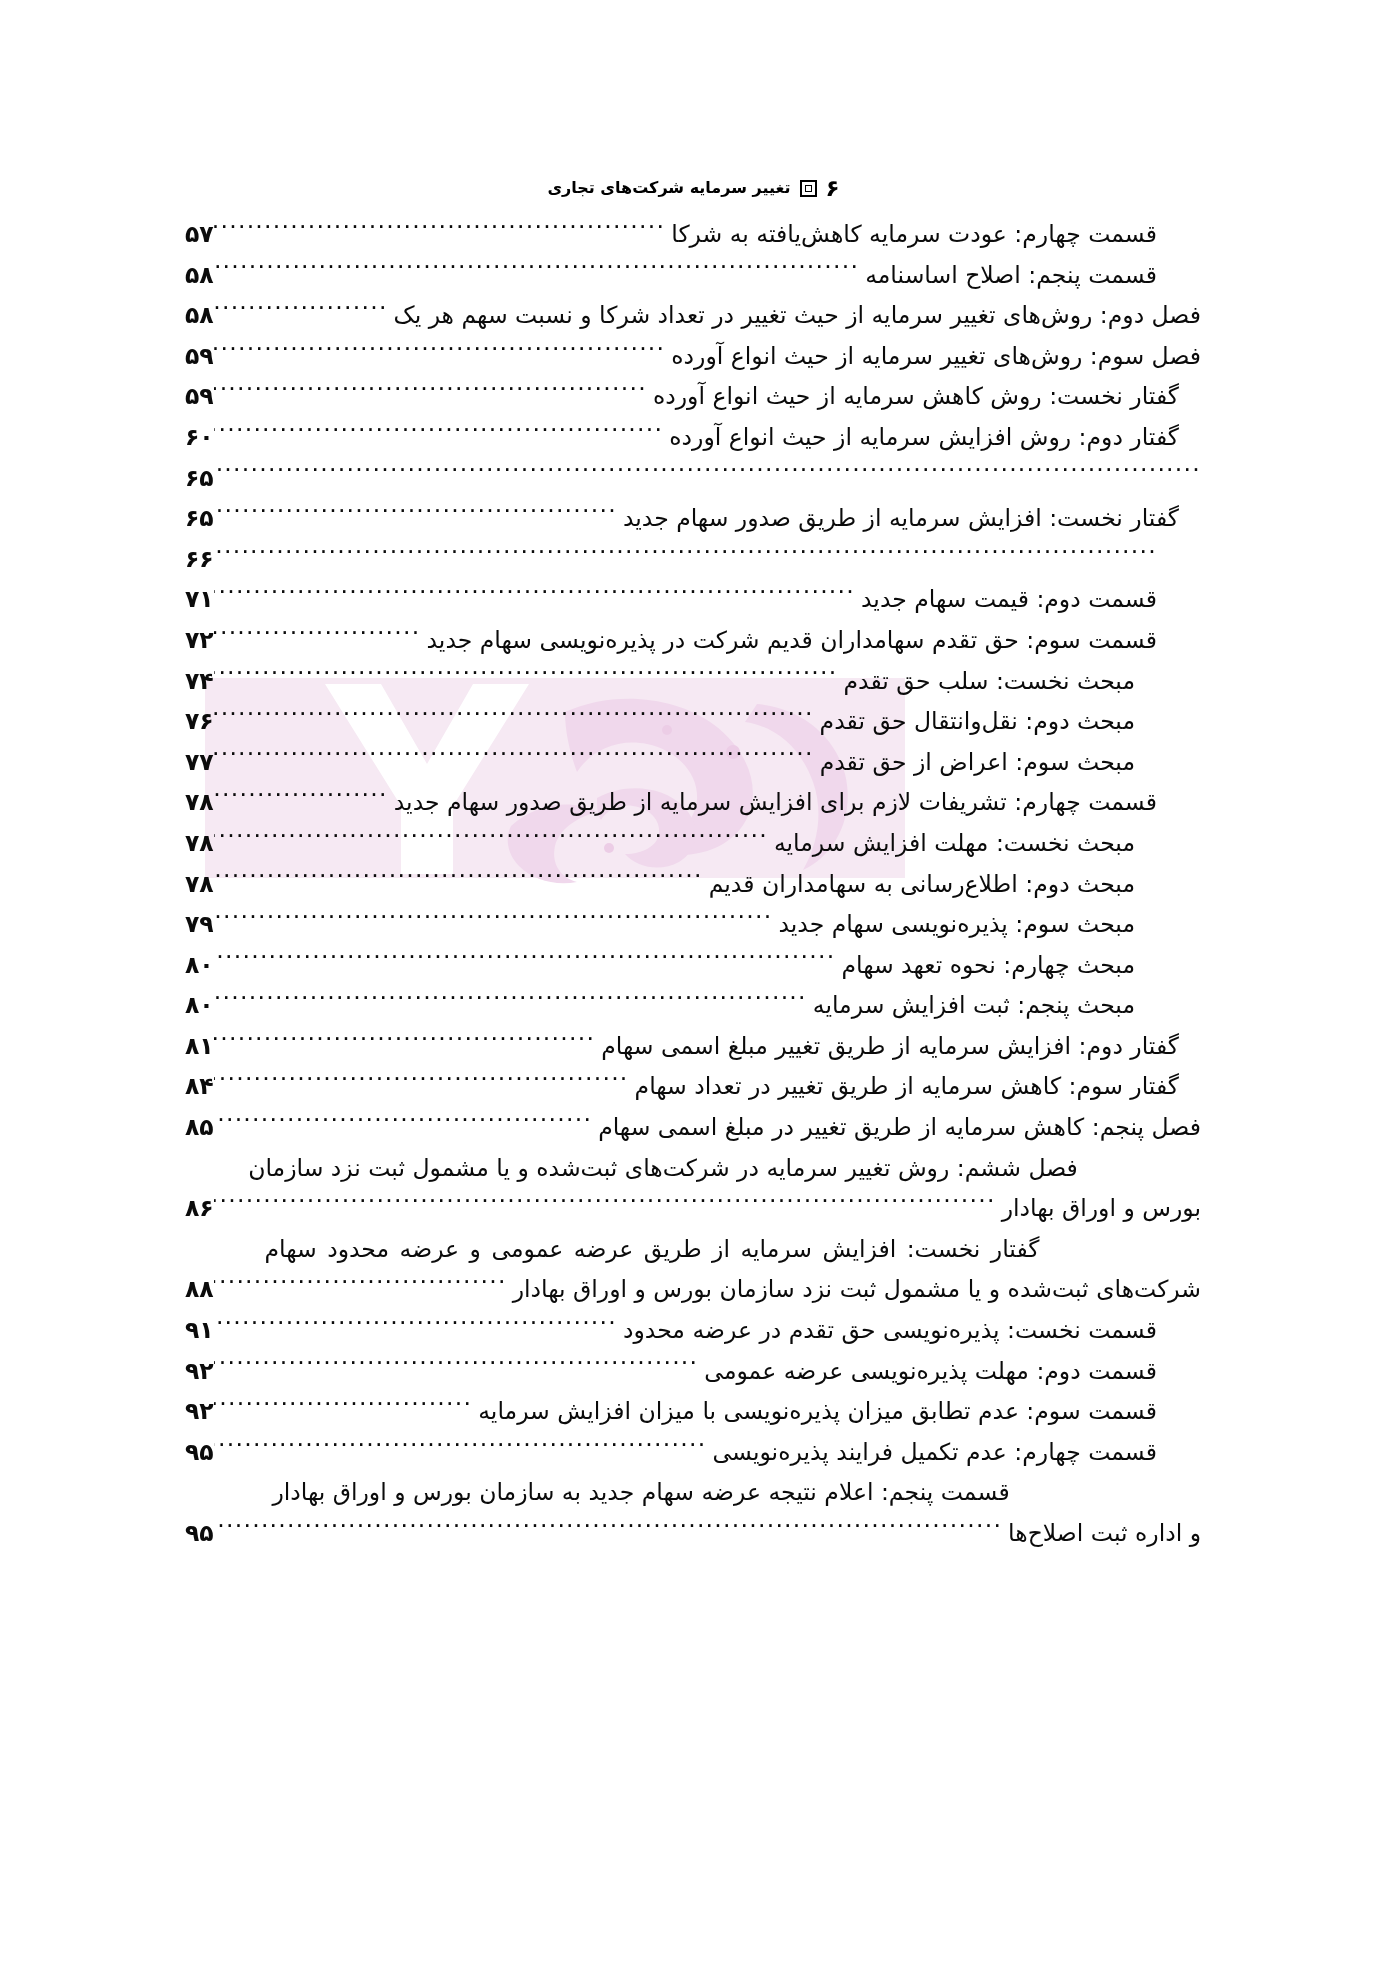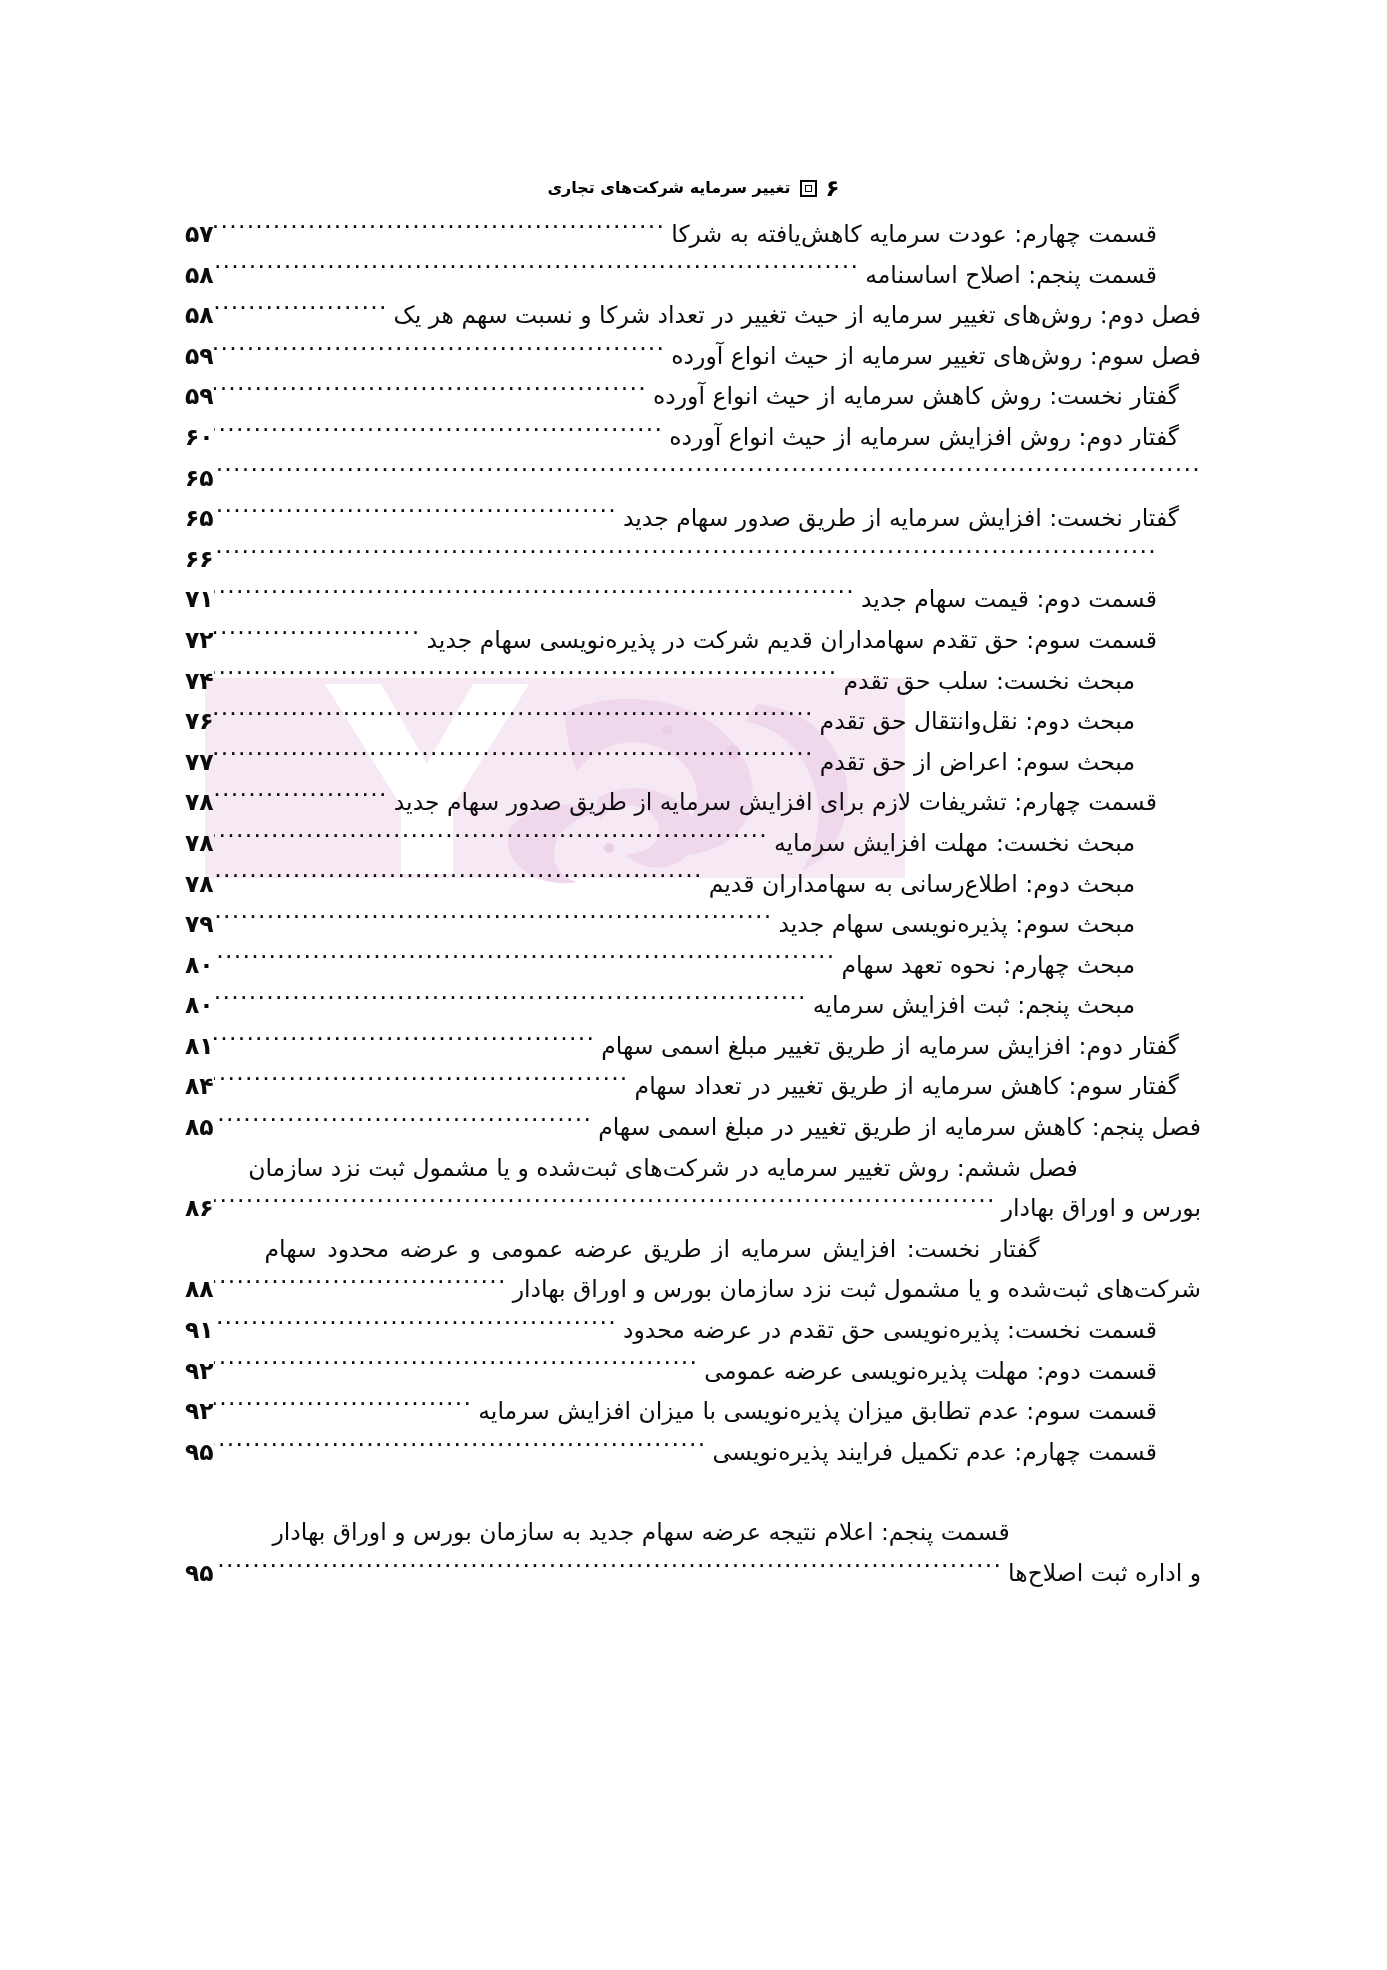--- a/index.html
+++ b/index.html
@@ -135,21 +135,21 @@
   }
   .toc-row.cont-first {
     justify-content: center;
   }
   .toc-row.cont-first .toc-label {
     padding-right: 0;
   }
   
   .toc-row.cont-first.ind-a  { padding-right: 66px; }
   .toc-row.cont-first.ind-b  { padding-right: 88px; }
-  .toc-row.cont-first.ind-c  { padding-right: 110px; margin-top: 40px; }
+  .toc-row.cont-first.ind-c  { padding-right: 110px; }
   
   .toc-row.cont-rest { padding-right: 0px; }
 
   
   .stretch { letter-spacing: 0.35px; word-spacing: 3px; }
 </style>
 </head>
 <body>
 
 <div class="page">

